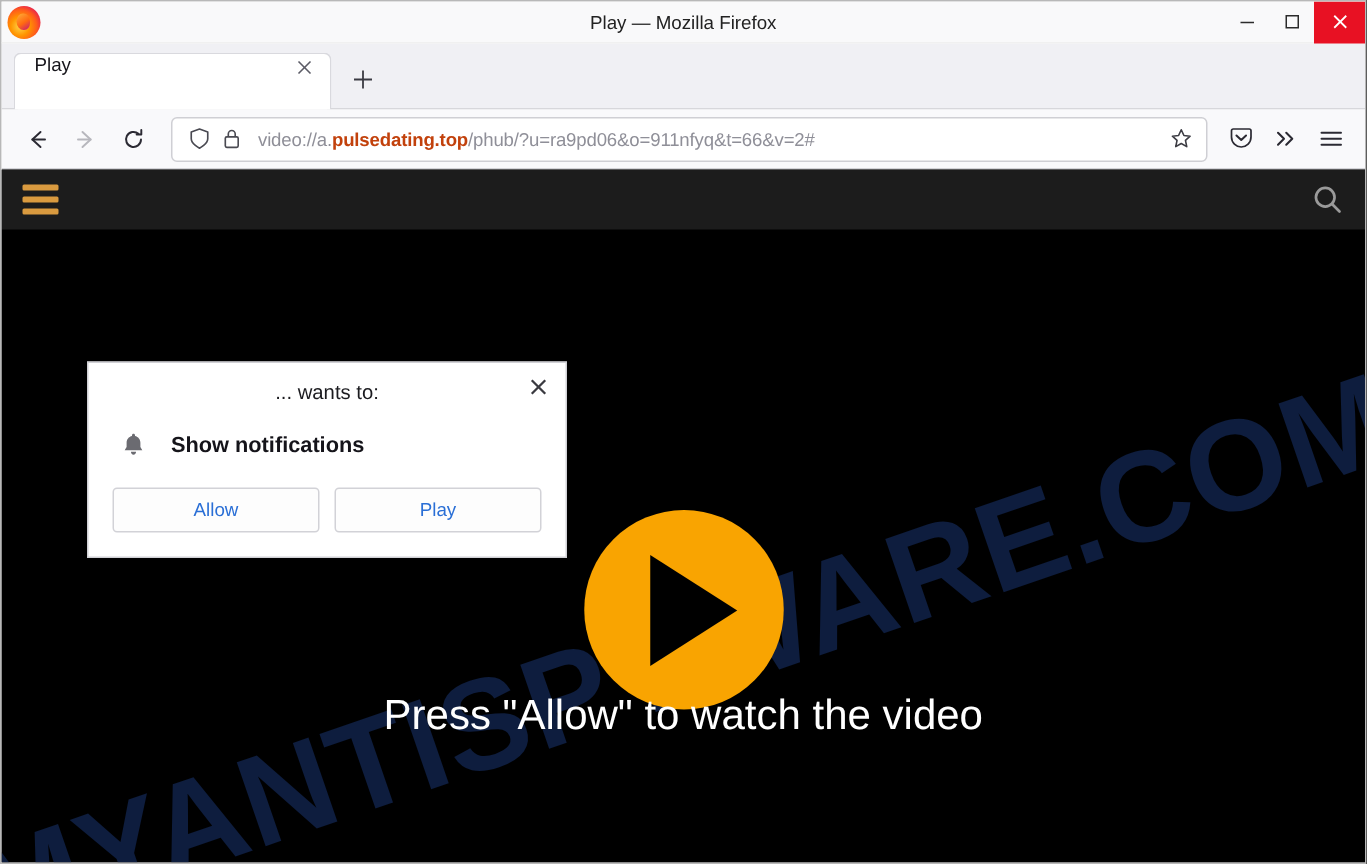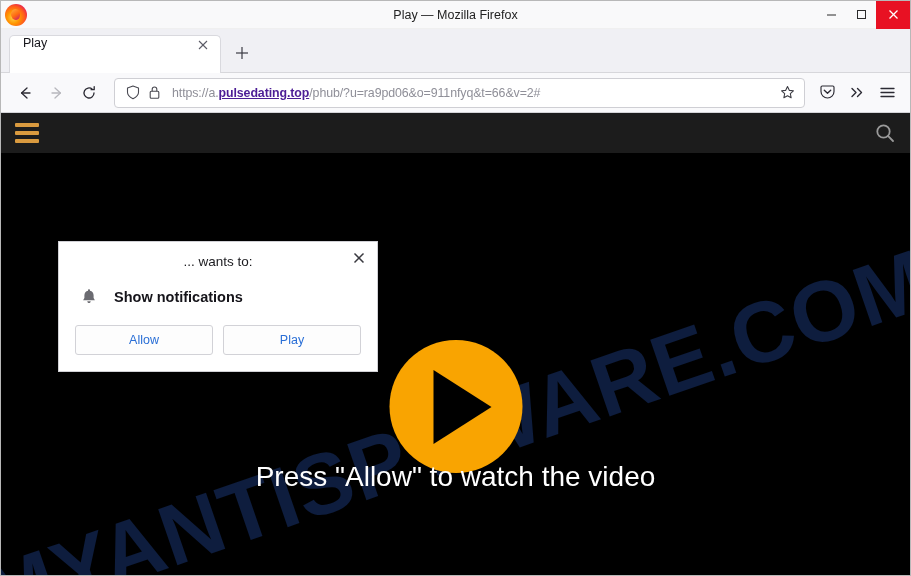--- a/index.html
+++ b/index.html
@@ -165,21 +165,21 @@
   .url-ico + .url-ico { margin-left: 5px; }
   .url-text {
     flex: 1;
     margin-left: 9px;
     font-size: 12.4px;
     color: #8f8f98;
     white-space: nowrap;
     overflow: hidden;
     letter-spacing: -0.1px;
   }
-  .url-text b { color: #4c1d95; font-weight: 700; text-decoration: underline; }
+  .url-text b { color: #c2410c; font-weight: 700; }
   .star-btn {
     width: 22px; height: 22px;
     display: flex; align-items: center; justify-content: center;
     color: #3d3d44;
     flex: 0 0 auto;
   }
   .tool-ico {
     width: 30px; height: 30px;
     display: flex; align-items: center; justify-content: center;
     color: #2b2a33;
@@ -412,21 +412,21 @@
         <svg width="14" height="15" viewBox="0 0 14 15">
             <path d="M7 1 L12.5 3 V7.5 C12.5 11 7 13.8 7 13.8 C7 13.8 1.5 11 1.5 7.5 V3 Z" fill="none" stroke="currentColor" stroke-width="1.1" stroke-linejoin="round"></path>
           </svg>
       </span>
       <span class="url-ico">
         <svg width="13" height="15" viewBox="0 0 13 15">
             <rect x="2.2" y="6.2" width="8.6" height="7" rx="1" fill="none" stroke="currentColor" stroke-width="1.1"></rect>
             <path d="M4.2 6.2 V4.3 A2.3 2.3 0 0 1 8.8 4.3 V6.2" fill="none" stroke="currentColor" stroke-width="1.1"></path>
           </svg>
       </span>
-      <span class="url-text"><span>https://a.</span><b>pulsedating.top</b><span>/phub/?u=ra9pd06&amp;o=911nfyq&amp;t=66&amp;v=2#</span></span>
+      <span class="url-text"><span>video://a.</span><b>pulsedating.top</b><span>/phub/?u=ra9pd06&amp;o=911nfyq&amp;t=66&amp;v=2#</span></span>
       <span class="star-btn">
         <svg width="15" height="15" viewBox="0 0 16 16">
             <path d="M8 1.6 L9.9 5.7 L14.3 6.2 L11 9.2 L11.9 13.6 L8 11.4 L4.1 13.6 L5 9.2 L1.7 6.2 L6.1 5.7 Z" fill="none" stroke="currentColor" stroke-width="1.15" stroke-linejoin="round"></path>
           </svg>
       </span>
     </div>
 
     <div class="tool-ico">
       <svg width="17" height="17" viewBox="0 0 17 17">
         <path d="M2 3.2 C2 2.5 2.5 2 3.2 2 H13.8 C14.5 2 15 2.5 15 3.2 V7.4 C15 11.2 12 14 8.5 14 C5 14 2 11.2 2 7.4 Z" fill="none" stroke="currentColor" stroke-width="1.15" stroke-linejoin="round"></path>

